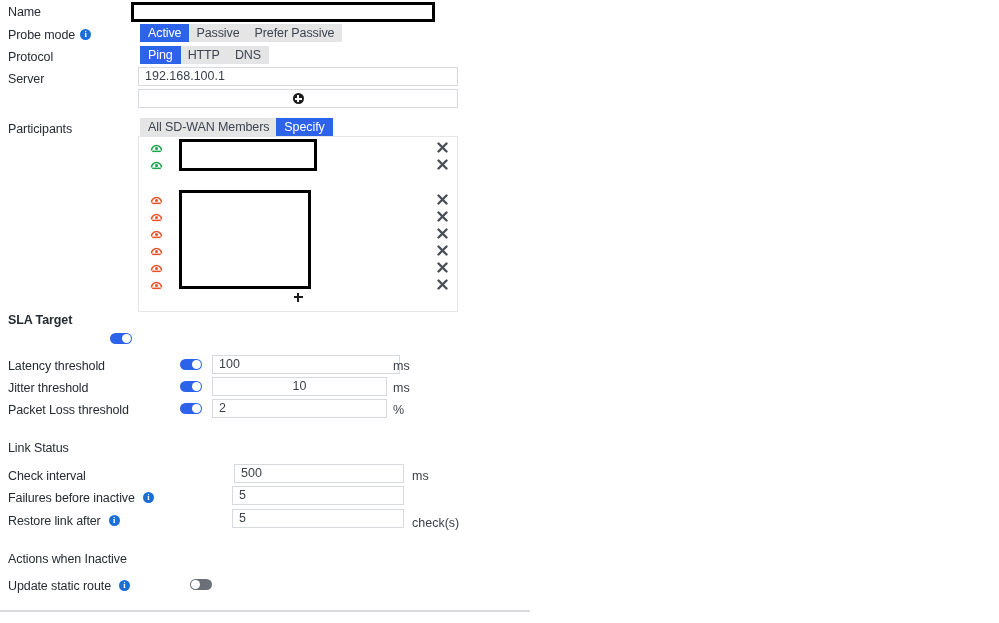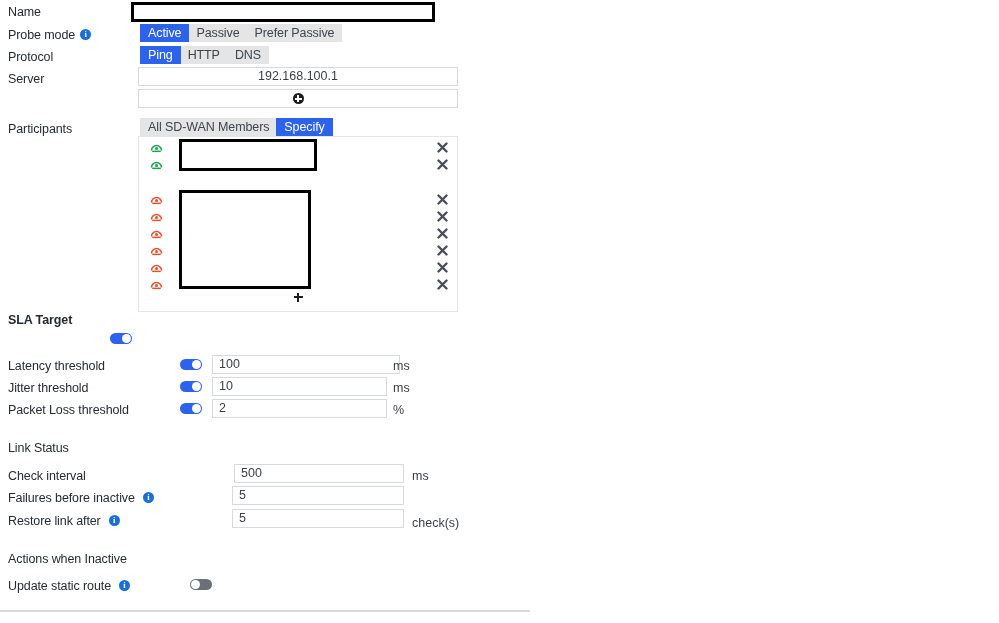--- a/index.html
+++ b/index.html
@@ -255,21 +255,21 @@
 </div>
 <div class="seg" style="left:140px; top:46px;">
   <div class="opt active">Ping</div>
   <div class="opt">HTTP</div>
   <div class="opt">DNS</div>
 </div>
 
 <div class="row" style="left:8px; top:69px;">
   <span class="label">Server</span>
 </div>
-<div class="input" style="left:138px; top:67px; width:320px;text-align:center;">192.168.100.1</div>
+<div class="input" style="left:138px; top:67px; width:320px;">192.168.100.1</div>
 <div class="add-row" style="left:138px; top:89px; width:320px;">
   <span class="plus-circle"></span>
 </div>
 
 <div class="row" style="left:8px; top:119px;">
   <span class="label">Participants</span>
 </div>
 <div class="seg" style="left:140px; top:118px;">
   <div class="opt">All SD-WAN Members</div>
   <div class="opt active">Specify</div>
@@ -417,21 +417,21 @@
 <div class="row" style="left:393px; top:356px;">
   <span class="unit">ms</span>
 </div>
 
 <div class="row" style="left:8px; top:378px;">
   <span class="label">Jitter threshold</span>
 </div>
 <div class="toggle" style="left:180px; top:381px;">
   <span class="knob"></span>
 </div>
-<div class="input" style="left:212px; top:377px; width:175px;">10</div>
+<div class="input" style="left:212px; top:377px; width:175px;text-align:center;">10</div>
 <div class="row" style="left:393px; top:378px;">
   <span class="unit">ms</span>
 </div>
 
 <div class="row" style="left:8px; top:400px;">
   <span class="label">Packet Loss threshold</span>
 </div>
 <div class="toggle" style="left:180px; top:403px;">
   <span class="knob"></span>
 </div>

